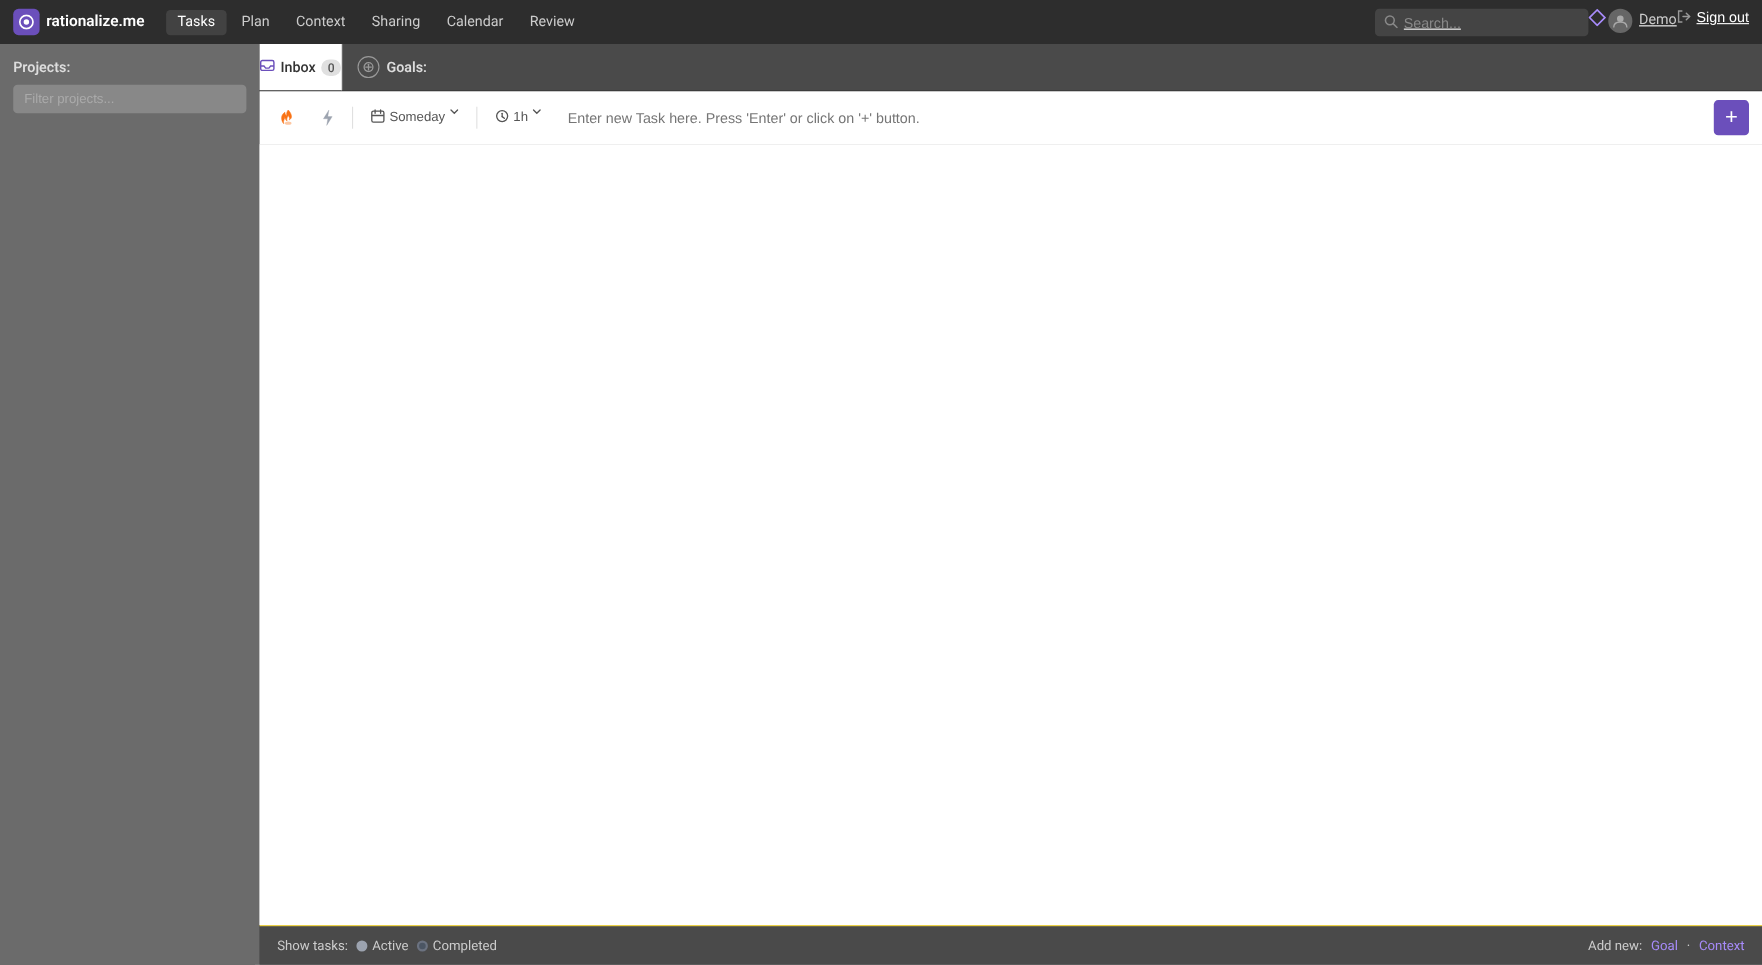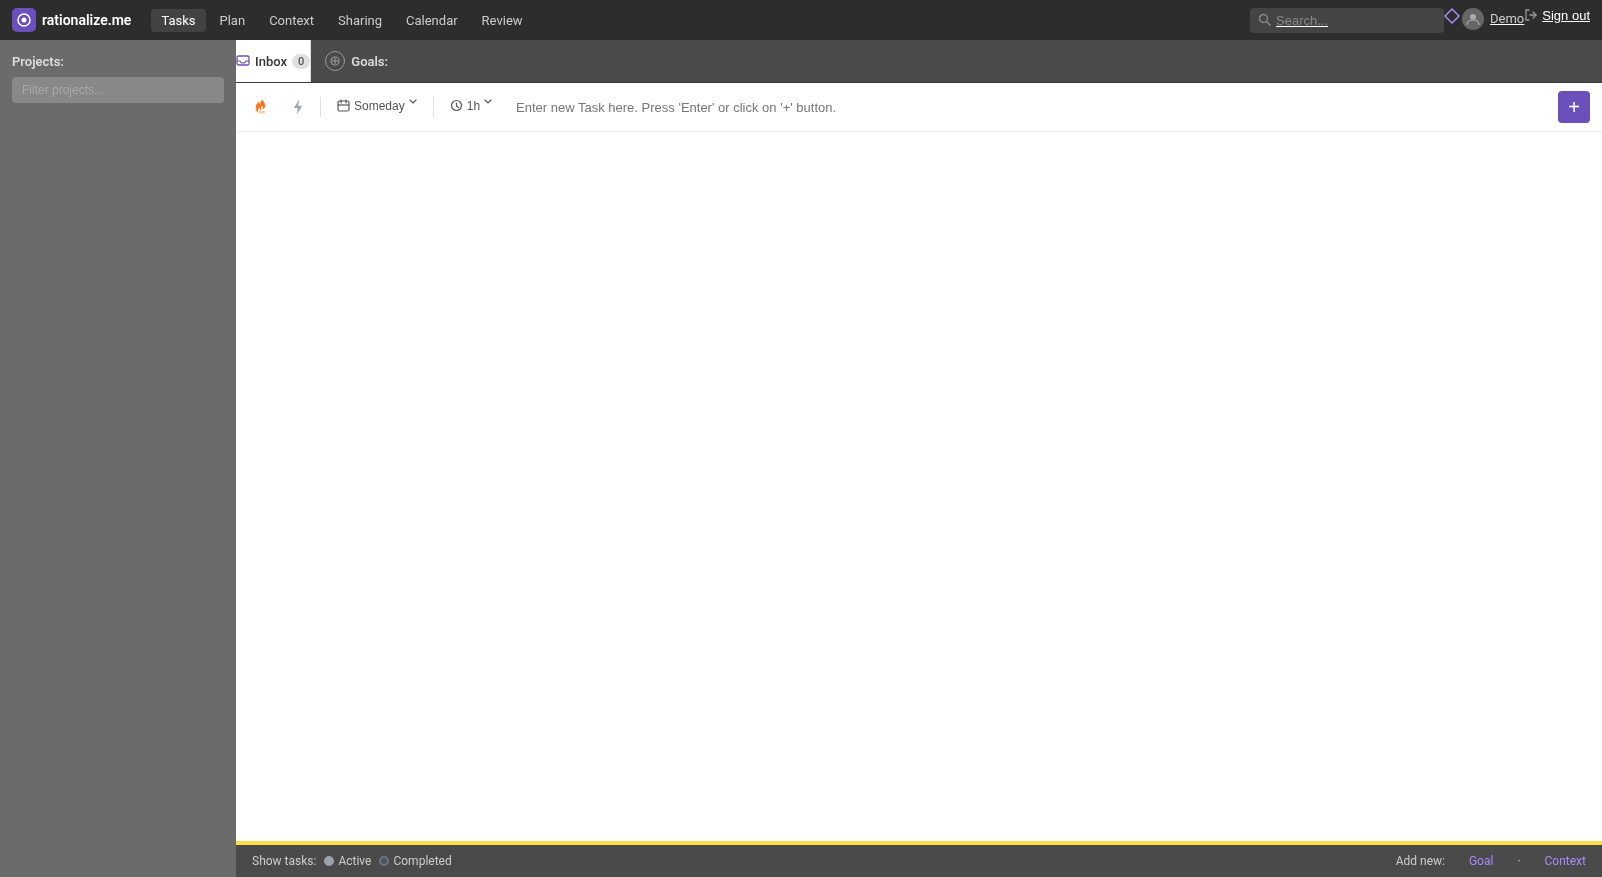--- a/index.html
+++ b/index.html
@@ -270,21 +270,21 @@
     }
 
     
     .bottom-bar {
       background: #4a4a4a;
       height: 36px;
       display: flex;
       align-items: center;
       padding: 0 16px;
       justify-content: space-between;
-      border-top: 4px solid #fde047;
+      border-top: 1px solid #fde047;
     }
     .show-tasks-section {
       display: flex;
       align-items: center;
       gap: 8px;
       font-size: 12px;
       color: #ccc;
     }
     .radio-option {
       display: flex;
@@ -296,21 +296,21 @@
       width: 10px; height: 10px;
       border-radius: 50%;
     }
     .radio-dot.active-dot { background: #9ca3af; border: 2px solid #9ca3af; }
     .radio-dot.completed-dot { background: #4b5563; border: 2px solid #6b7280; }
     .radio-label { color: #ccc; font-size: 12px; }
 
     .add-new-section {
       display: flex;
       align-items: center;
-      gap: 24px;
+      gap: 8px;
       font-size: 12px;
       color: #ccc;
     }
     .add-new-link {
       color: #a78bfa;
       cursor: pointer;
       text-decoration: none;
       font-size: 12px;
     }
   </style>

